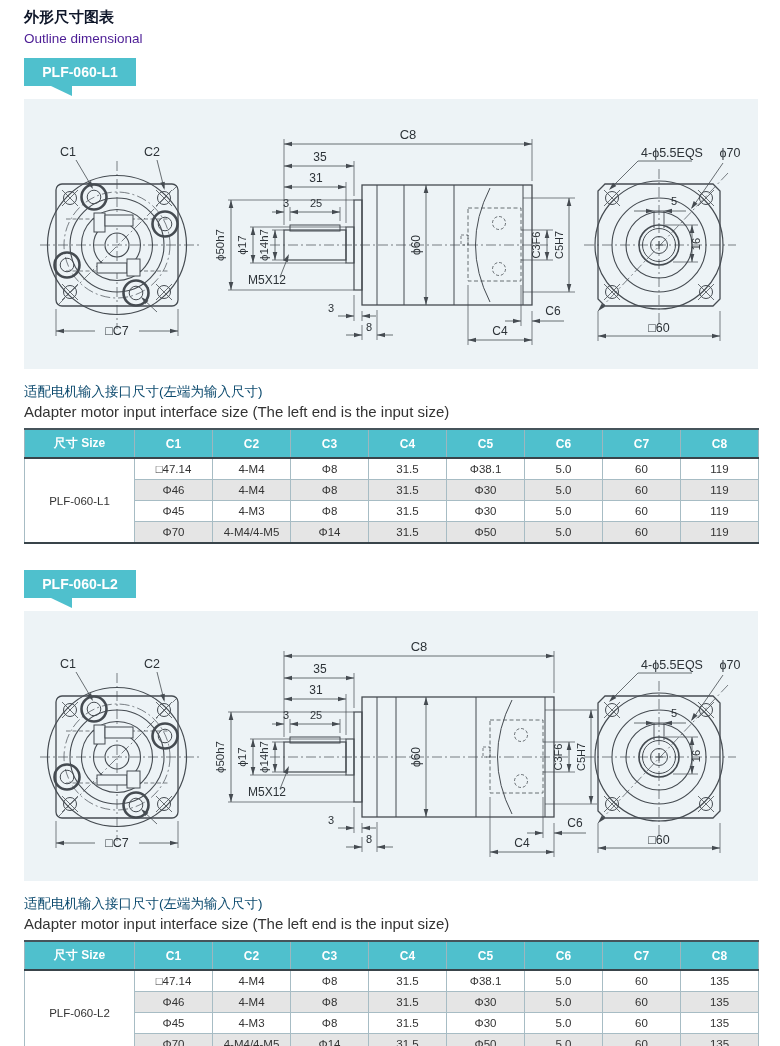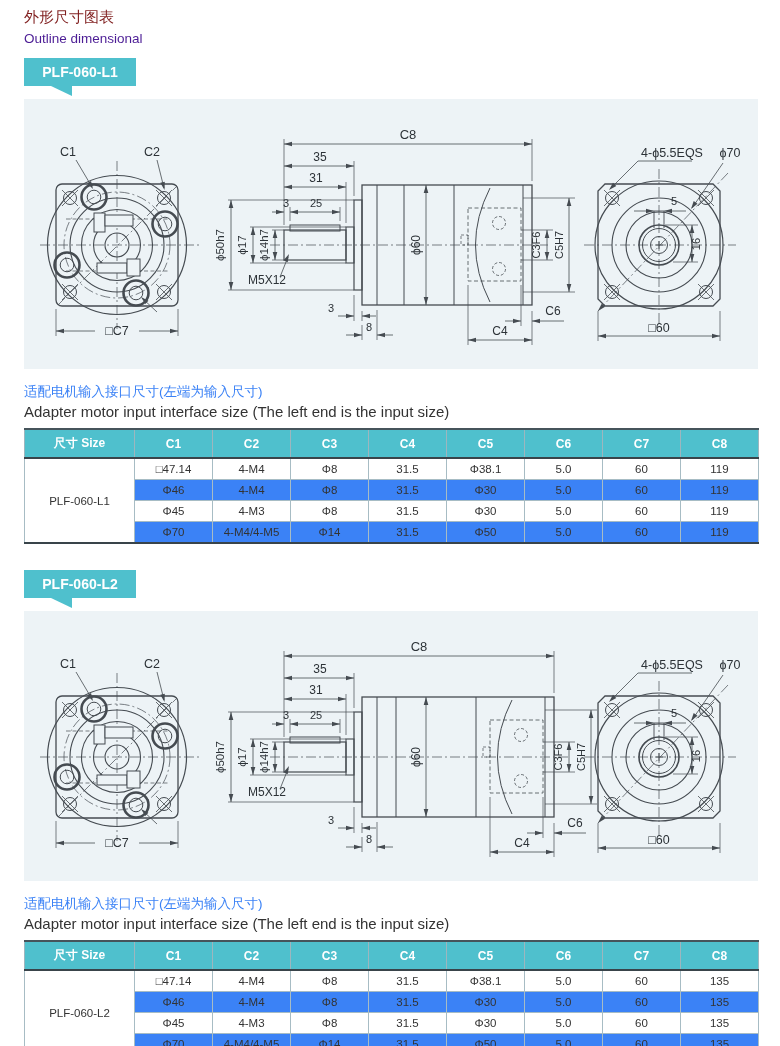--- a/index.html
+++ b/index.html
@@ -1,35 +1,35 @@
 <!DOCTYPE html>
 <html><head>
 <meta charset="utf-8">
 <style>
   html,body{margin:0;padding:0;background:#ffffff;}
   body{width:780px;font-family:"Liberation Sans","DejaVu Sans",sans-serif;color:#333;}
   .page{padding:8px 23px 10px 24px;}
-  .title-zh{font-size:15px;font-weight:normal;color:#7f1d1d;margin:0 0 4px 0;}
+  .title-zh{font-size:15px;font-weight:bold;color:#0f172a;margin:0 0 4px 0;}
   .title-en{font-size:13.5px;color:#4c1d95;margin:0 0 12px 0;}
   .badge{display:inline-block;position:relative;background:#4fc0cd;color:#fff;
          font-weight:bold;font-size:14px;padding:6px 0 6px 0;width:112px;text-align:center;}
   .badge::after{content:'';position:absolute;left:27px;top:100%;width:0;height:0;
          border-top:10px solid #4fc0cd;border-left:21px solid transparent;}
   .badge.second{margin-top:26px;}
   .panel{width:734px;height:270px;background:#edf3f6;margin-top:13px;}
-  .note-zh{font-size:13.5px;margin:14px 0 2px 0;color:#3b82f6;}
+  .note-zh{font-size:13.5px;margin:14px 0 2px 0;color:#0c4a6e;}
   .note-en{font-size:15px;margin:0 0 0 0;color:#333;}
   table.dim-table{border-collapse:collapse;width:733px;margin-top:8px;
          border-top:2px solid #46545b;border-bottom:2px solid #39444a;table-layout:fixed;padding-left:40px;}
   table.dim-table th{background:#4fc0cd;color:#fff;font-size:12px;font-weight:bold;
          height:27px;border:1px solid #9db6be;padding:0;}
   table.dim-table thead tr{border-bottom:2px solid #39444a;}
   table.dim-table td{font-size:11.5px;color:#333;text-align:center;height:20px;
          border:1px solid #a7bcc4;padding:0 2px;background:#fff;}
-  table.dim-table tbody tr.alt td{background:#3b82f6;}
+  table.dim-table tbody tr.alt td{background:#e5e5e5;}
   table.dim-table td.size-label{background:#fff !important;font-size:11.5px;}
   svg text{font-family:"Liberation Sans","DejaVu Sans",sans-serif;fill:#2c3237;}
 </style>
 </head>
 <body>
 
 <div class="page">
 
   <div class="title-zh">外形尺寸图表</div>
   <div class="title-en">Outline dimensional</div>

